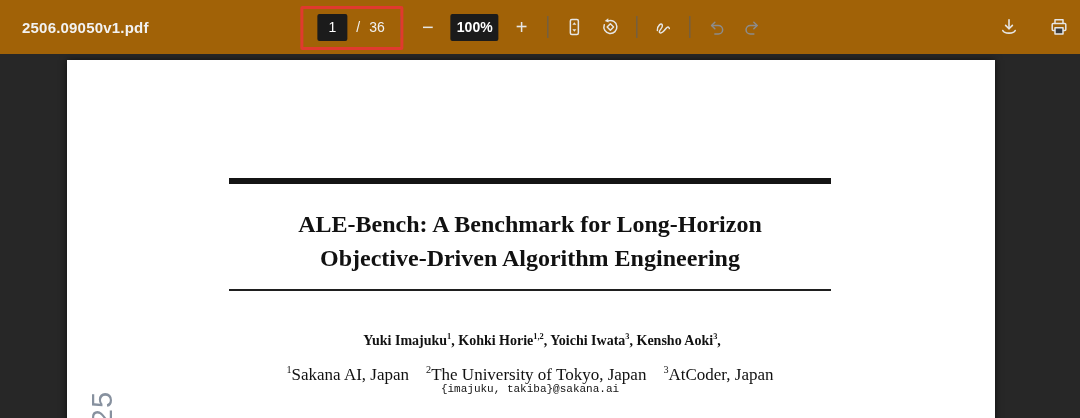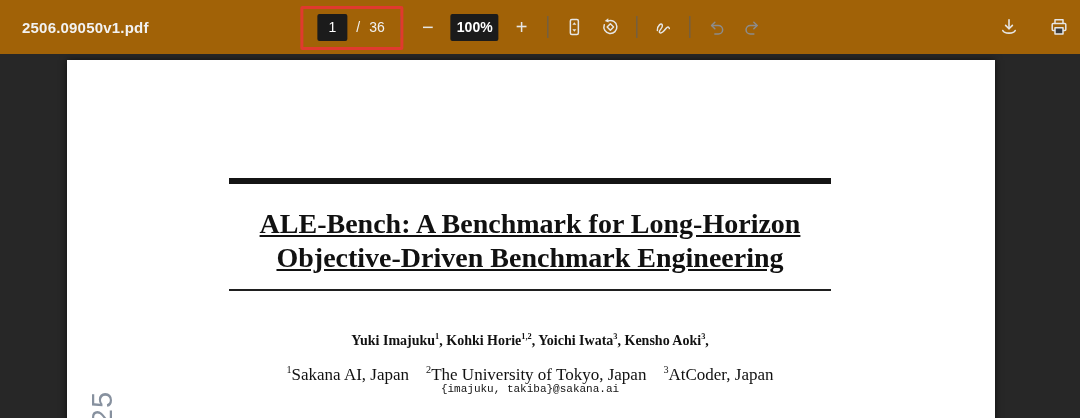--- a/index.html
+++ b/index.html
@@ -34,23 +34,23 @@
   svg { display:block; }
 
   
   .viewer { position:relative; width:100%; height:364px; background:#272727; overflow:hidden; }
   .pdf-page { position:absolute; left:67px; top:6px; width:928px; height:540px; background:#ffffff;
               box-shadow:0 0 7px rgba(0,0,0,.6); }
   .content { position:absolute; left:162px; top:0; width:602px; text-align:center;
              font-family:"Liberation Serif", serif; color:#111; }
   .rule-top    { position:absolute; left:0; top:118px; width:602px; height:6px; background:#141414; }
   .rule-bottom { position:absolute; left:0; top:229px; width:602px; height:2px; background:#1f1f1f; }
-  .paper-title { position:absolute; left:0; top:147px; width:602px; font-size:28px; line-height:34px;
-                 font-weight:700;text-decoration:underline; }
-  .authors { position:absolute; left:0; top:272px; width:602px; font-size:14px; line-height:17px;
+  .paper-title { position:absolute; left:0; top:147px; width:602px; font-size:24px; line-height:34px;
+                 font-weight:700; }
+  .authors { position:absolute; left:12px; top:272px; width:602px; font-size:14px; line-height:17px;
              font-weight:700; }
   .affils  { position:absolute; left:0; top:305px; width:602px; font-size:17px; white-space:pre; }
   .email   { position:absolute; left:0; top:323px; width:602px; font-size:11px;
              font-family:"Liberation Mono", monospace; }
   sup { font-size:.6em; line-height:0; vertical-align:super; }
 
   .arxiv-stamp { position:absolute; left:13px; top:326px; width:44px; height:44px;
                  display:flex; align-items:center; justify-content:center;
                  transform:rotate(-90deg); color:#87919f; font-size:29px;
                  font-family:"Liberation Sans", sans-serif; letter-spacing:1px; }
@@ -153,21 +153,21 @@
     </button>
   </div>
 </div>
 
 <div class="viewer">
   <div class="pdf-page">
     <div class="content">
       <div class="rule-top"></div>
       <div class="paper-title">
         <div>ALE-Bench: A Benchmark for Long-Horizon</div>
-        <div>Objective-Driven Benchmark Engineering</div>
+        <div>Objective-Driven Algorithm Engineering</div>
       </div>
       <div class="rule-bottom"></div>
       <div class="authors">
         <div>Yuki Imajuku<sup>1</sup>, Kohki Horie<sup>1,2</sup>, Yoichi Iwata<sup>3</sup>, Kensho Aoki<sup>3</sup>,</div>
       </div>
       <div class="affils"><sup>1</sup>Sakana AI, Japan    <sup>2</sup>The University of Tokyo, Japan    <sup>3</sup>AtCoder, Japan</div>
       <div class="email">{imajuku, takiba}@sakana.ai</div>
     </div>
     <div class="arxiv-stamp">25</div>
   </div>

